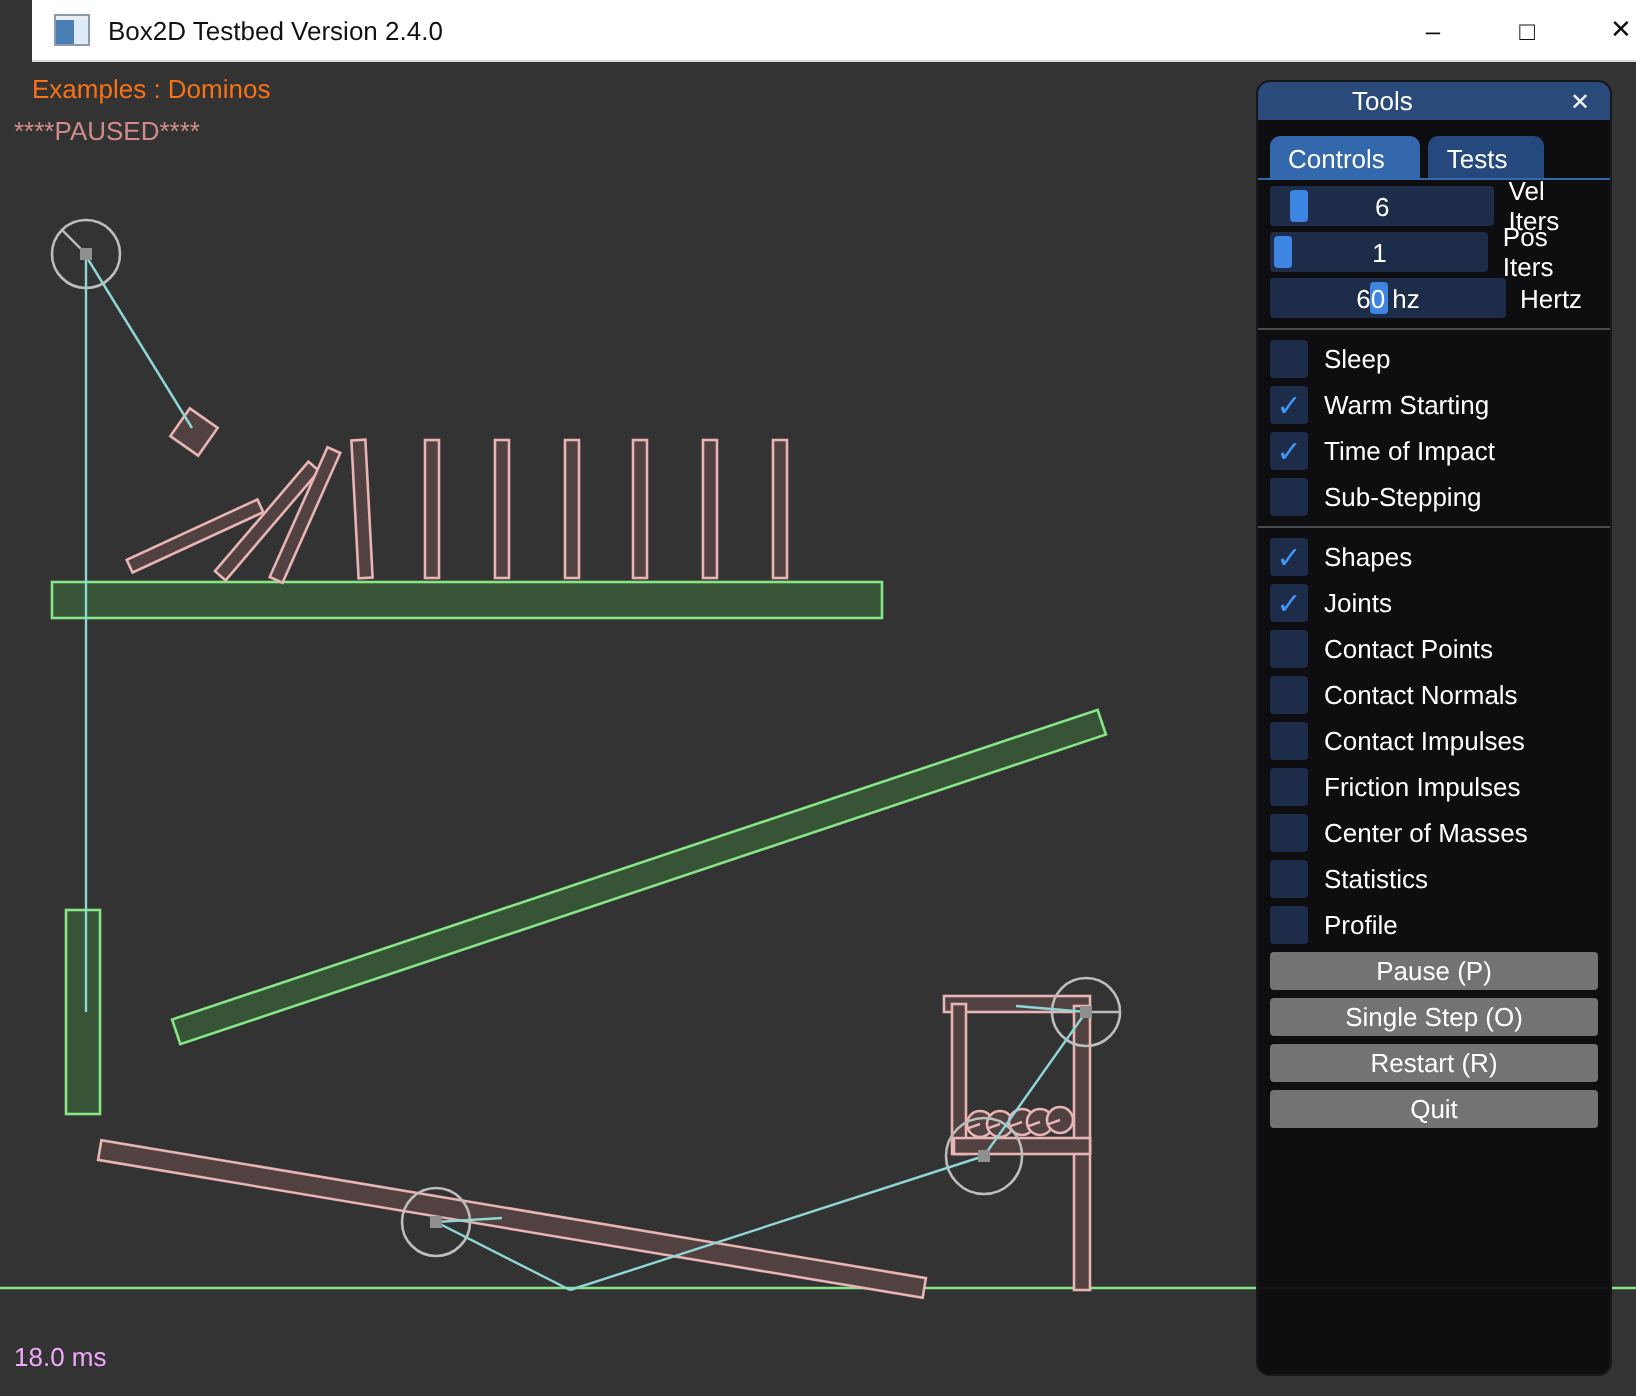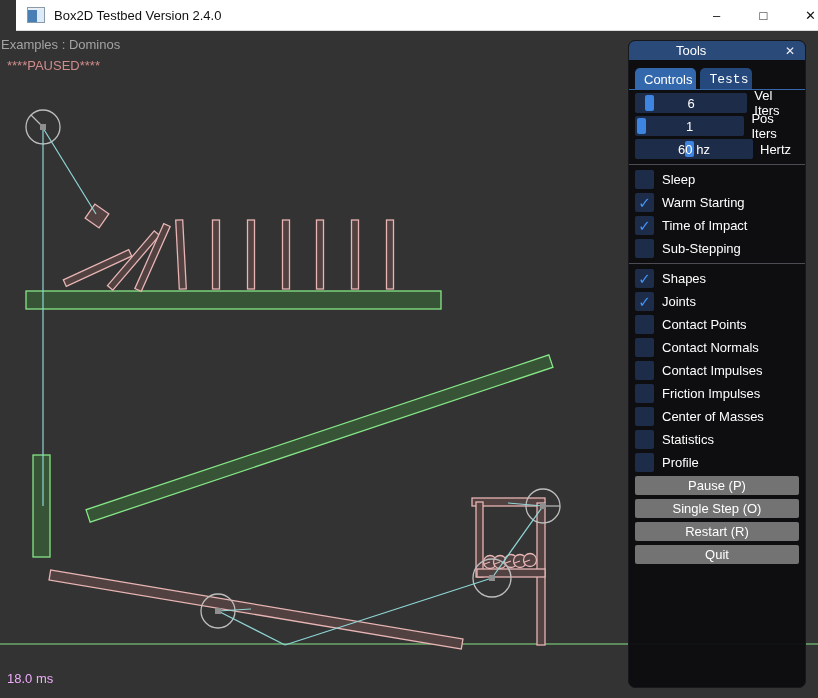--- a/index.html
+++ b/index.html
@@ -22,23 +22,23 @@
   .panel{position:absolute;left:628px;top:40px;width:178px;height:648px;z-index:20;
          background:rgba(13,13,16,0.97);border:1px solid #17171c;border-radius:7px;
          box-sizing:border-box;color:#fff;font-size:13px;}
   .panel-title{height:19px;background:#2a4a7a;border-radius:6px 6px 0 0;display:flex;
                align-items:center;padding:0 7px;}
   .panel-title .t{flex:1;font-size:13px;margin-left:40px;}
   .panel-close{width:16px;height:16px;display:flex;align-items:center;justify-content:center;
                font-size:12px;color:#eee;}
   .panel-body{padding:0 6px;}
   .tabbar{margin-top:8px;display:flex;gap:4px;height:21px;}
-  .tab{padding:2px 4px 0 9px;border-radius:5px 5px 0 0;display:flex;align-items:center;font-size:13px;}
+  .tab{padding:2px 18px 0 9px;border-radius:5px 5px 0 0;display:flex;align-items:center;font-size:13px;}
   .tab.active{background:#3468ad;}
-  .tab.inactive{background:#25497c;font-family:Liberation Mono, monospace;}
+  .tab.inactive{background:#25497c;}
   .tab-underline{height:1px;background:#3468ad;margin:0 -6px 0 -6px;}
   .slider-row{display:flex;align-items:center;height:20px;margin-top:3px;}
   .slider-track{position:relative;width:118px;height:20px;background:#1d2c48;border-radius:2px;}
   .slider-grab{position:absolute;top:2px;width:9px;height:16px;background:#3d85e0;border-radius:2px;}
   .slider-val{position:absolute;left:0;top:0;width:100%;height:100%;display:flex;
               align-items:center;justify-content:center;font-size:13px;}
   .slider-label{margin-left:7px;font-size:13px;}
   .separator{height:1px;background:#4c4c52;margin:5px -6px;}
   .check-row{display:flex;align-items:center;height:19px;margin-bottom:4px;}
   .checkbox{width:19px;height:19px;background:#1d2c48;border-radius:2px;display:flex;
@@ -106,21 +106,21 @@
   <div class="titlebar">
     <div class="app-icon"></div>
     <div class="win-title">Box2D Testbed Version 2.4.0</div>
     <div class="win-btns">
       <div class="win-btn">–</div>
       <div class="win-btn">□</div>
       <div class="win-btn">✕</div>
     </div>
   </div>
 
-  <div class="overlay-text" style="left: 1px; top: 37px; color: #a3a3a3;">Examples : Dominos</div>
+  <div class="overlay-text" style="left: 16px; top: 37px; color: #f97316;">Examples : Dominos</div>
   <div class="overlay-text" style="left: 7px; top: 58px; color: rgb(208, 140, 140);">****PAUSED****</div>
   <div class="overlay-text" style="left: 7px; top: 671px; color: #f0abfc;">18.0 ms</div>
 
   <div class="panel">
     <div class="panel-title">
       <span class="t">Tools</span>
       <span class="panel-close">✕</span>
     </div>
     <div class="panel-body">
       <div class="tabbar" id="tabbar">

